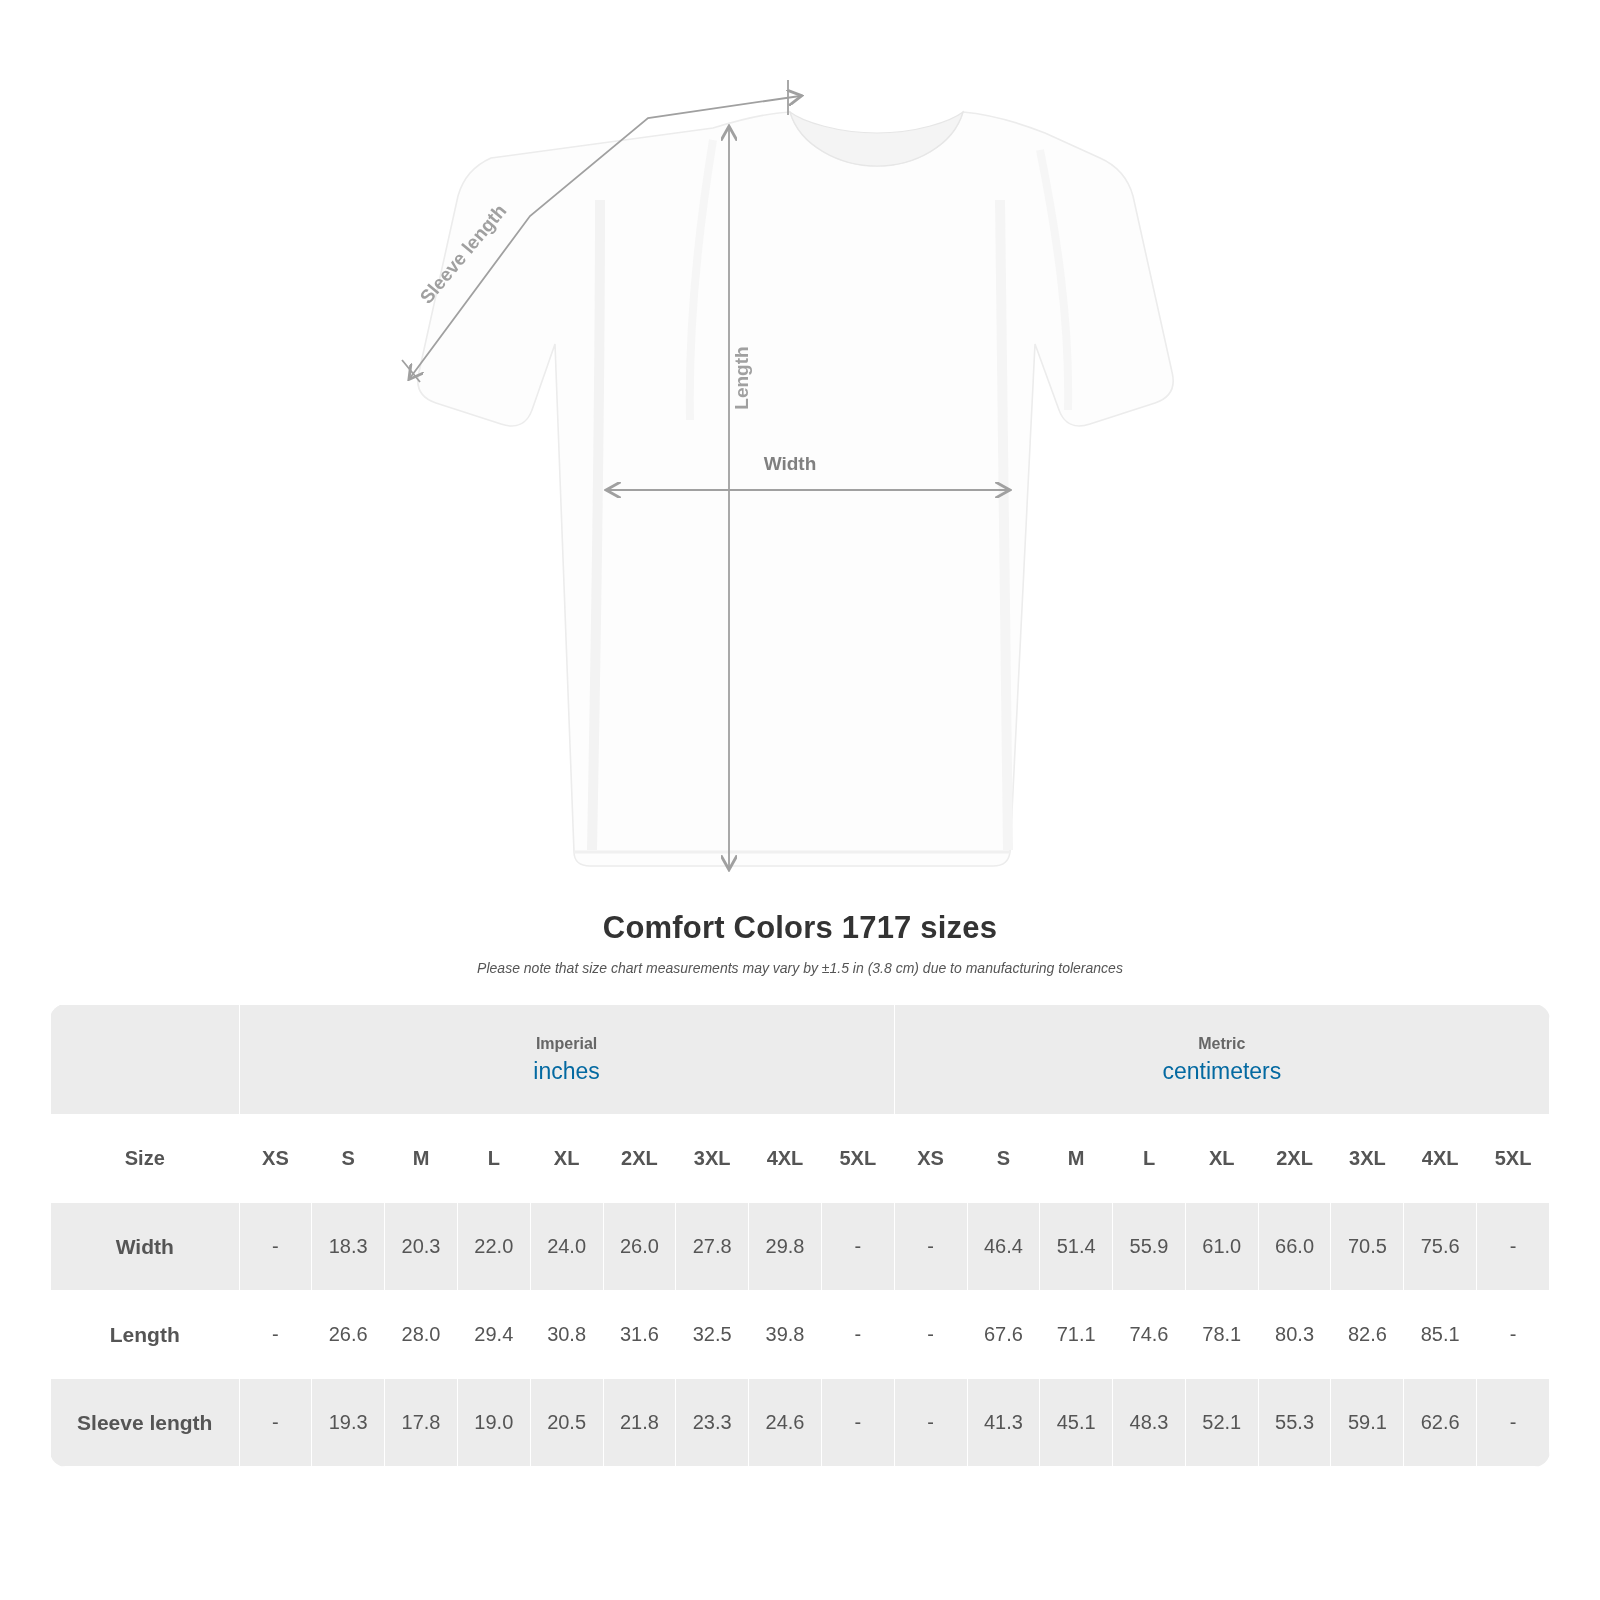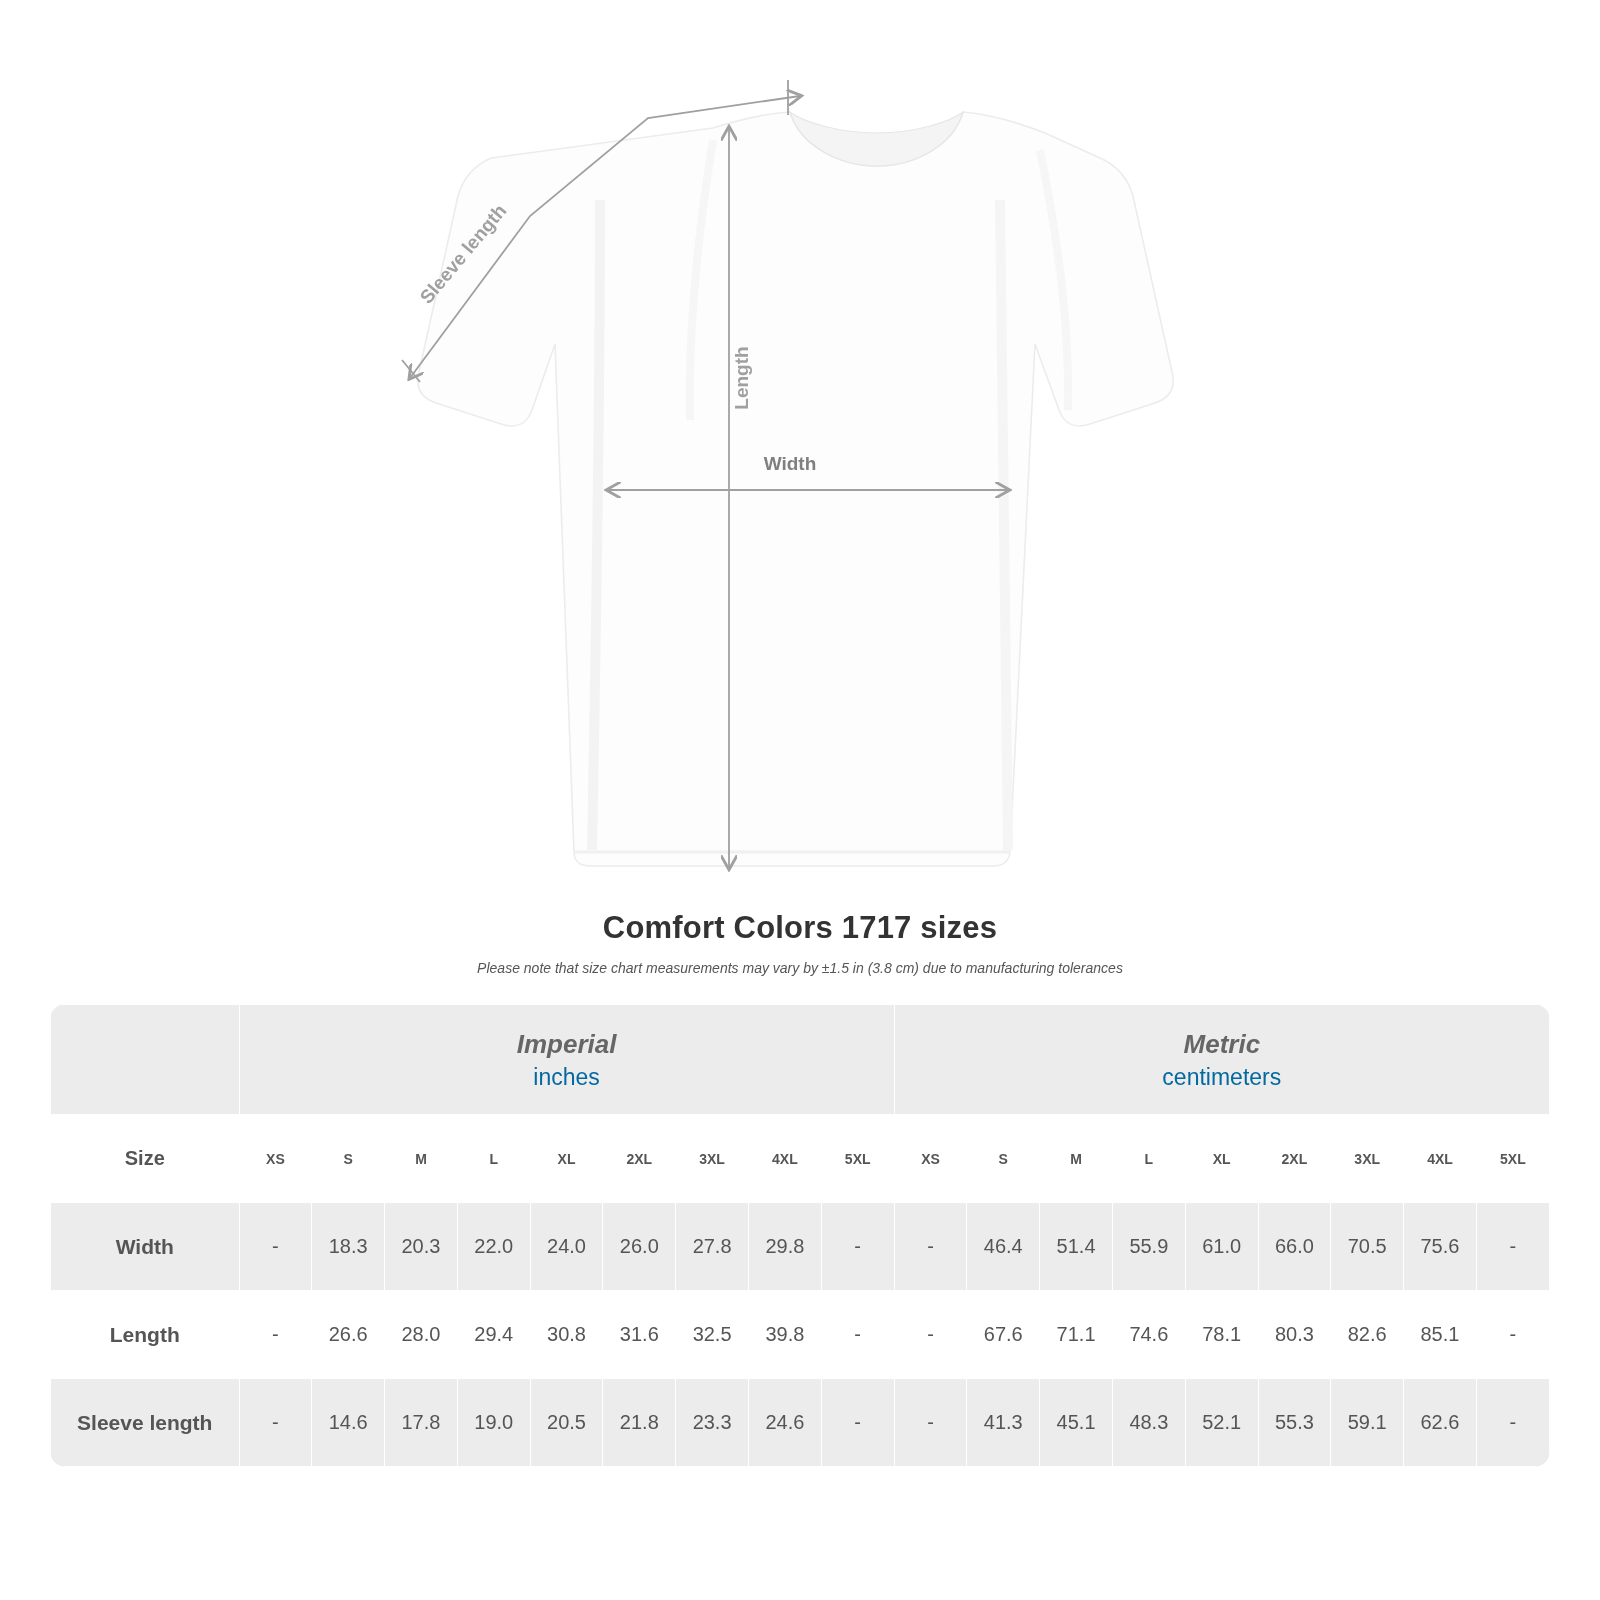--- a/index.html
+++ b/index.html
@@ -57,39 +57,38 @@
     vertical-align: middle;
     font-size: 19px;
     color: #555555;
     border: 1px solid #ffffff;
   }
   .unit-head {
     height: 110px;
     background: #ececec;
   }
   .unit-head .unit-name {
-    font-size: 26px;
-    font-style: italic;
+    font-size: 16px;
     font-weight: bold;
     color: #666666;
     line-height: 1.25;
   }
   .unit-head .unit-sub {
     font-size: 23px;
     color: #0369a1;
     margin-top: 4px;
   }
   .corner-cell { background: #ececec; }
 
   tr.head-row td {
     height: 88px;
     background: #ffffff;
     font-weight: bold;
     color: #555555;
-    font-size: 14px;
+    font-size: 20px;
   }
   tr.head-row td.rowlabel {
     font-size: 20px;
   }
 
   tr.data-row td {
     height: 88px;
     font-size: 20px;
     color: #555555;
   }
@@ -273,21 +272,21 @@
             <td>74.6</td>
             <td>78.1</td>
             <td>80.3</td>
             <td>82.6</td>
             <td>85.1</td>
             <td>-</td>
           </tr>
           <tr class="data-row shaded">
             <td class="rowlabel">Sleeve length</td>
             <td>-</td>
-            <td>14.6</td>
+            <td>19.3</td>
             <td>17.8</td>
             <td>19.0</td>
             <td>20.5</td>
             <td>21.8</td>
             <td>23.3</td>
             <td>24.6</td>
             <td>-</td>
             <td>-</td>
             <td>41.3</td>
             <td>45.1</td>

